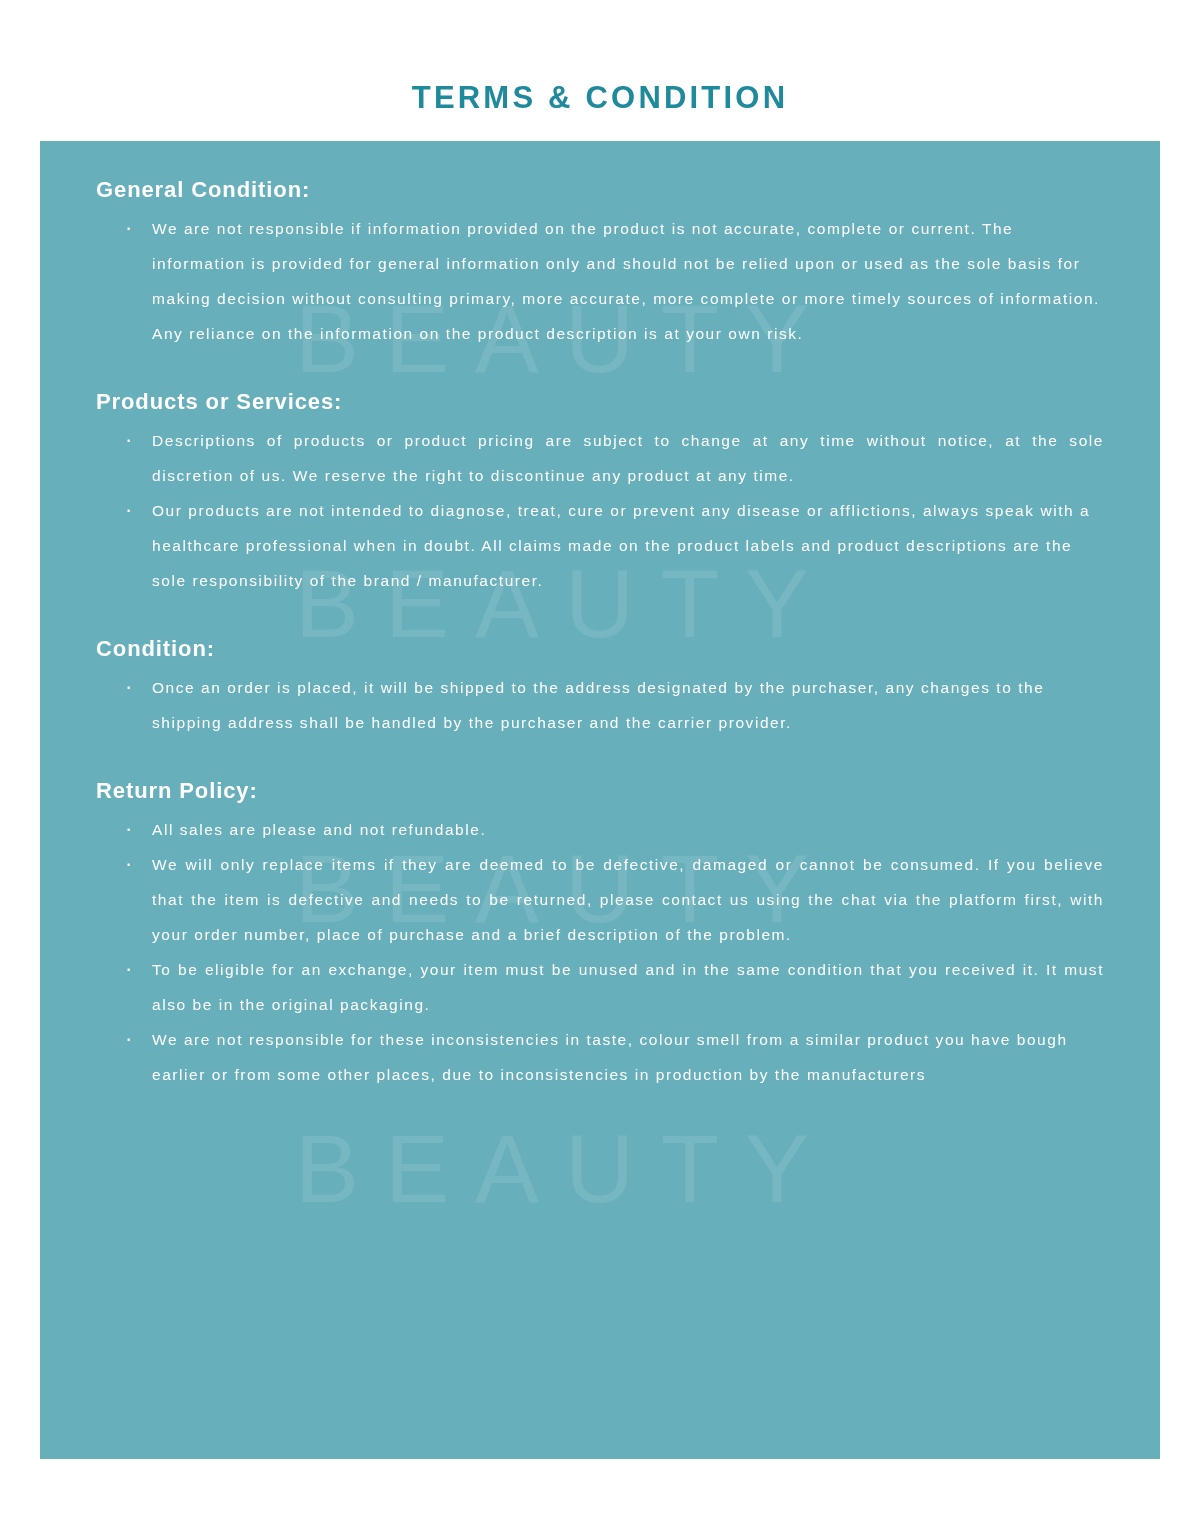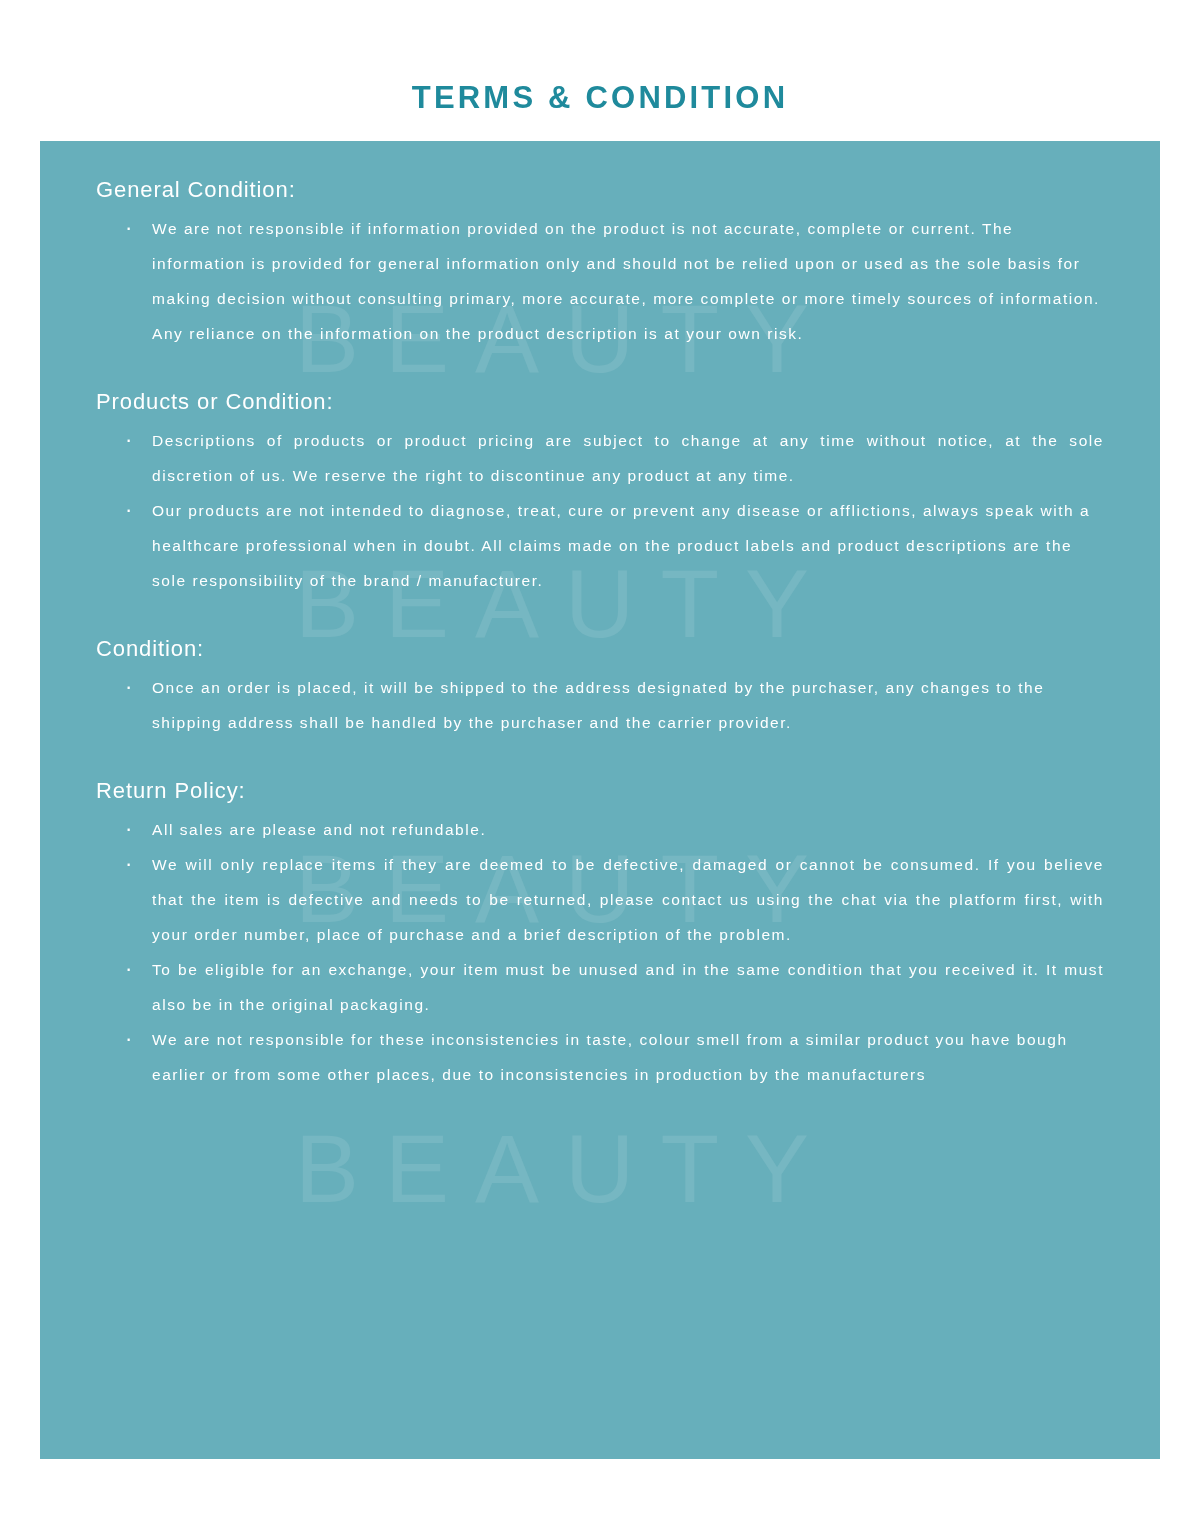--- a/index.html
+++ b/index.html
@@ -60,21 +60,21 @@
     position: relative;
     z-index: 2;
     padding: 36px 36px 0 56px;
   }
 
   .section { margin-bottom: 6px; }
 
   .section-title {
     color: #ffffff;
     font-size: 22px;
-    font-weight: normal;
+    font-weight: bold;
     letter-spacing: 0.9px;
     margin: 0 0 8px 0;
   }
   .section + .section .section-title { margin-top: 38px; }
 
   ul.bullets {
     list-style: none;
     margin: 0;
     padding: 0 20px 0 56px;
   }
@@ -119,21 +119,21 @@
   <div class="content">
 
     <div class="section">
       <h2 class="section-title">General Condition:</h2>
       <ul class="bullets">
         <li class="justify-all">We are not responsible if information provided on the product is not accurate, complete or current. The information is provided for general information only and should not be relied upon or used as the sole basis for making decision without consulting primary, more accurate, more complete or more timely sources of information. Any reliance on the information on the product description is at your own risk.</li>
       </ul>
     </div>
 
     <div class="section">
-      <h2 class="section-title">Products or Condition:</h2>
+      <h2 class="section-title">Products or Services:</h2>
       <ul class="bullets">
         <li class="justify-all">Descriptions of products or product pricing are subject to change at any time without notice, at the sole discretion of us. We reserve the right to discontinue any product at any time.</li>
         <li class="justify-all">Our products are not intended to diagnose, treat, cure or prevent any disease or afflictions, always speak with a healthcare professional when in doubt. All claims made on the product labels and product descriptions are the sole responsibility of the brand / manufacturer.</li>
       </ul>
     </div>
 
     <div class="section">
       <h2 class="section-title">Condition:</h2>
       <ul class="bullets">
         <li class="justify-all">Once an order is placed, it will be shipped to the address designated by the purchaser, any changes to the shipping address shall be handled by the purchaser and the carrier provider.</li>

